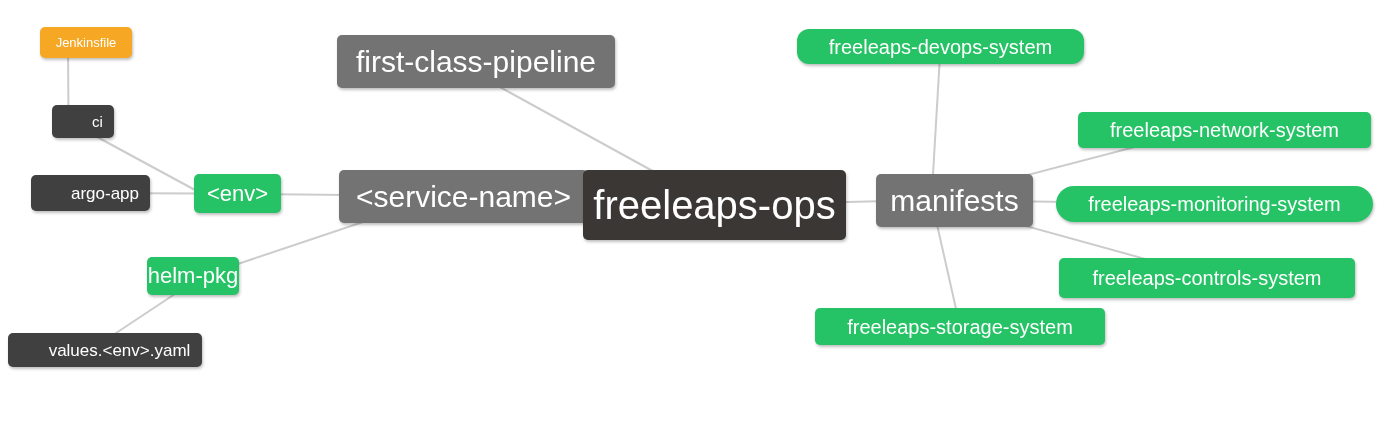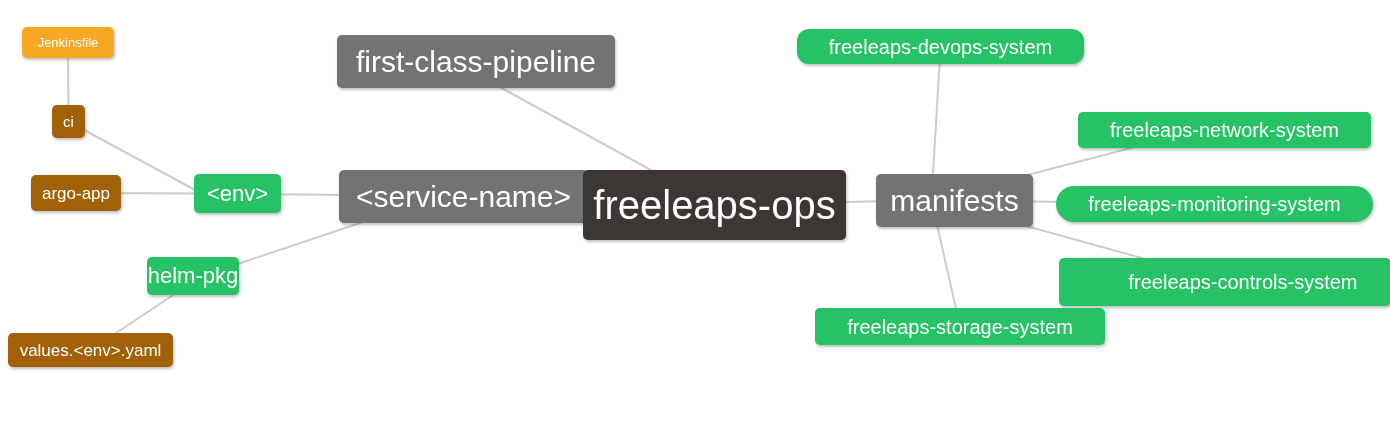--- a/index.html
+++ b/index.html
@@ -27,39 +27,39 @@
     justify-content: center;
     color: #ffffff;
     border-radius: 5px;
     box-shadow: 1px 2px 3px rgba(0,0,0,0.25);
     white-space: nowrap;
     cursor: pointer;
     line-height: 1;
   }
   .blue   { background: #737373; margin-left: 23px; }
   .green  { background: #25c365; }
-  .red    { background: #a16207; }
+  .red    { background: #404040; padding-left: 29px; }
   .orange { background: #f6a723; }
   .dark   { background: #3b3734; }
 
   
-  #n-jenkinsfile { left: 22px;  top: 27px;  width: 92px;  height: 31px; font-size: 13px; }
+  #n-jenkinsfile { left: 40px;  top: 27px;  width: 92px;  height: 31px; font-size: 13px; }
   #n-ci          { left: 52px;  top: 105px; width: 33px;  height: 33px; font-size: 15px; }
   #n-argo-app    { left: 31px;  top: 175px; width: 90px;  height: 36px; font-size: 17px; }
   #n-env         { left: 158px; top: 174px; width: 87px;  height: 39px; font-size: 22px; margin-left: 36px; }
   #n-helm-pkg    { left: 147px; top: 257px; width: 92px; height: 38px; font-size: 22px; }
   #n-values      { left: 8px;   top: 333px; width: 165px; height: 34px; font-size: 17px; }
   #n-pipeline    { left: 314px; top: 35px;  width: 278px; height: 53px; font-size: 30px; }
   #n-service     { left: 316px; top: 170px; width: 249px; height: 53px; font-size: 30px; }
   #n-root        { left: 583px; top: 170px; width: 263px; height: 70px; font-size: 40px; }
   #n-manifests   { left: 853px; top: 174px; width: 157px; height: 53px; font-size: 30px; text-align: right; }
   #n-devops      { left: 797px; top: 29px;  width: 287px; height: 35px; font-size: 20px; border-radius: 12px; }
   #n-network     { left: 1054px; top: 112px; width: 293px; height: 36px; font-size: 20px; margin-left: 24px; }
   #n-monitoring  { left: 1056px; top: 186px; width: 317px; height: 36px; font-size: 20px; border-radius: 18px; }
-  #n-controls    { left: 1059px; top: 258px; width: 296px; height: 48px; font-size: 20px; padding-left: 36px; }
+  #n-controls    { left: 1059px; top: 258px; width: 296px; height: 40px; font-size: 20px; }
   #n-storage     { left: 815px;  top: 308px; width: 290px; height: 37px; font-size: 20px; }
 </style>
 </head>
 <body>
 
 <div id="canvas">
 
   <svg id="edges" viewBox="0 0 1390 421">
     <line x1="68" y1="42.5" x2="68.5" y2="121.5"></line>
     <line x1="68.5" y1="121.5" x2="201.5" y2="193.5"></line>

